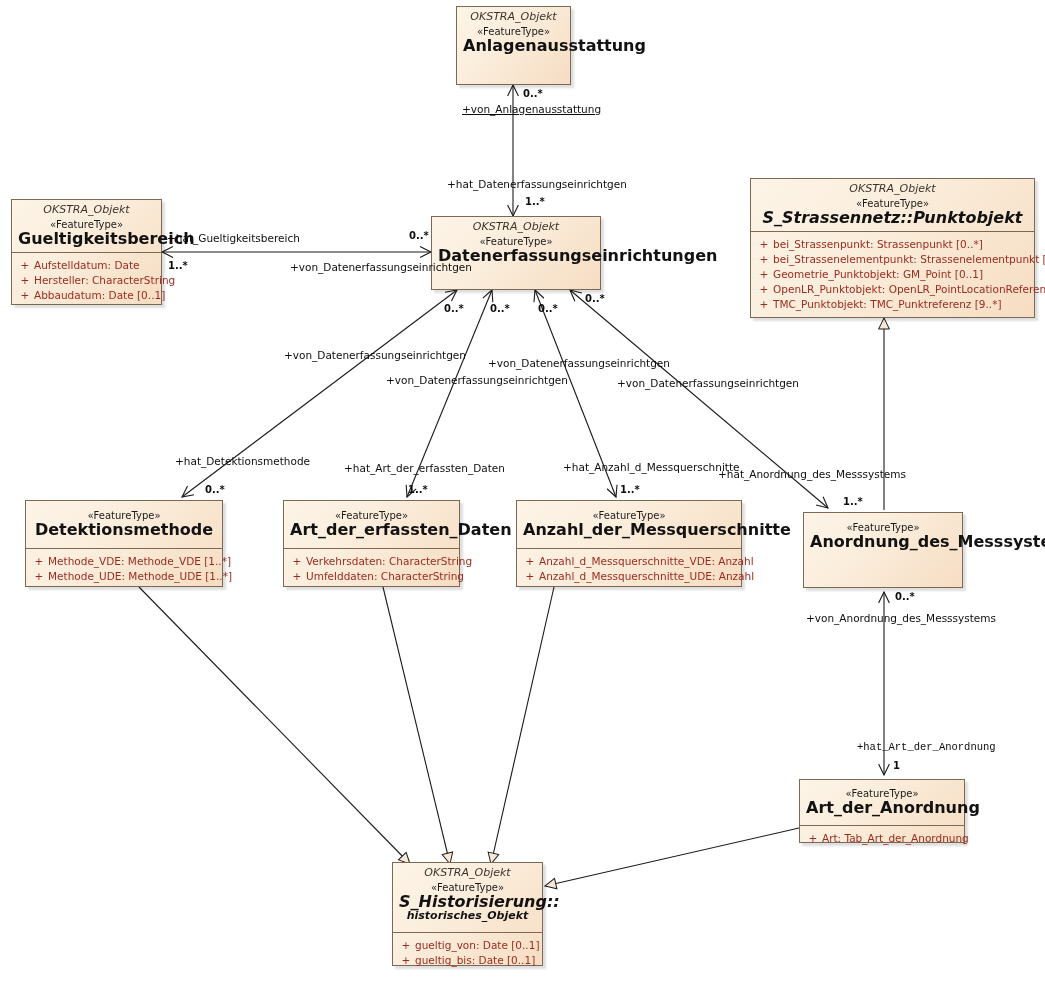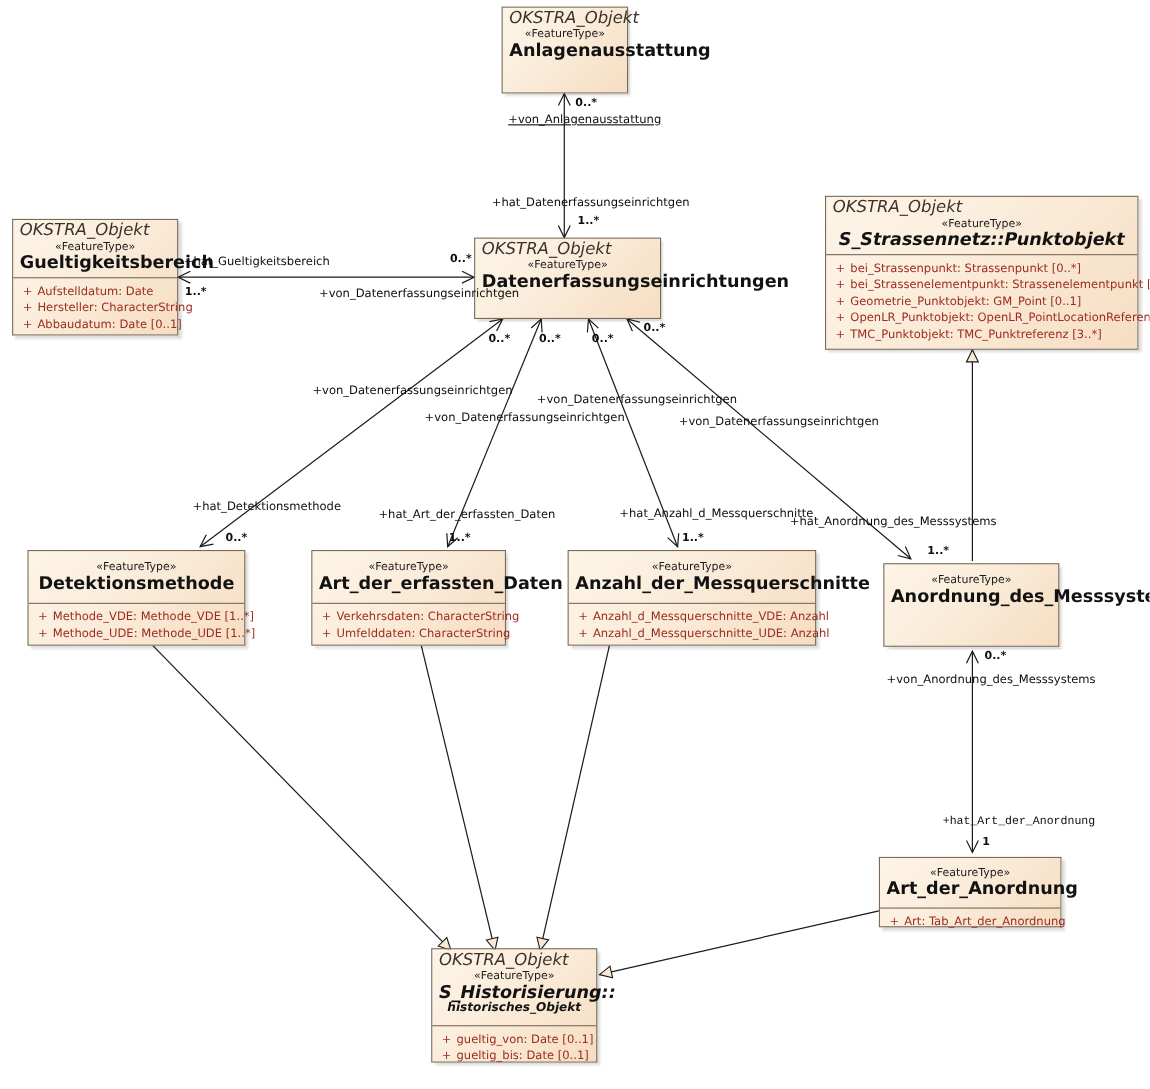--- a/index.html
+++ b/index.html
@@ -19,23 +19,23 @@
     box-shadow:3px 3px 2px rgba(0,0,0,0.13);
     z-index:5;
   }
   .uml .hdr{
     position:relative;
     padding:3px 6px 6px 6px;
     text-align:center;
   }
   .uml .stereo-owner{
     font-style:italic;
-    font-size:15px;
+    font-size:11px;
     color:#3b332b;
-    text-align:left;
+    text-align:center;
     line-height:13px;
     display:block;
     margin:0 0 2px 0;
     white-space:nowrap;
   }
   .uml .stereo{
     font-size:10px;
     color:#1b1b1b;
     line-height:14px;
     white-space:nowrap;
@@ -184,21 +184,21 @@
       <div class="attr">
           <span class="plus">+</span>
           <span class="txt">Geometrie_Punktobjekt: GM_Point [0..1]</span>
         </div>
       <div class="attr">
           <span class="plus">+</span>
           <span class="txt">OpenLR_Punktobjekt: OpenLR_PointLocationReference [0..1]</span>
         </div>
       <div class="attr">
           <span class="plus">+</span>
-          <span class="txt">TMC_Punktobjekt: TMC_Punktreferenz [3..*]</span>
+          <span class="txt">TMC_Punktobjekt: TMC_Punktreferenz [9..*]</span>
         </div>
     </div>
   </div>
 
   <div class="uml" style="left:25px;top:500px;width:198px;height:87px;">
     <div class="hdr" style="padding-top:8px;">
       <div class="stereo">«FeatureType»</div>
       <div class="cname">Detektionsmethode</div>
     </div>
     <div class="sep" style="margin-top:5px;"></div>

